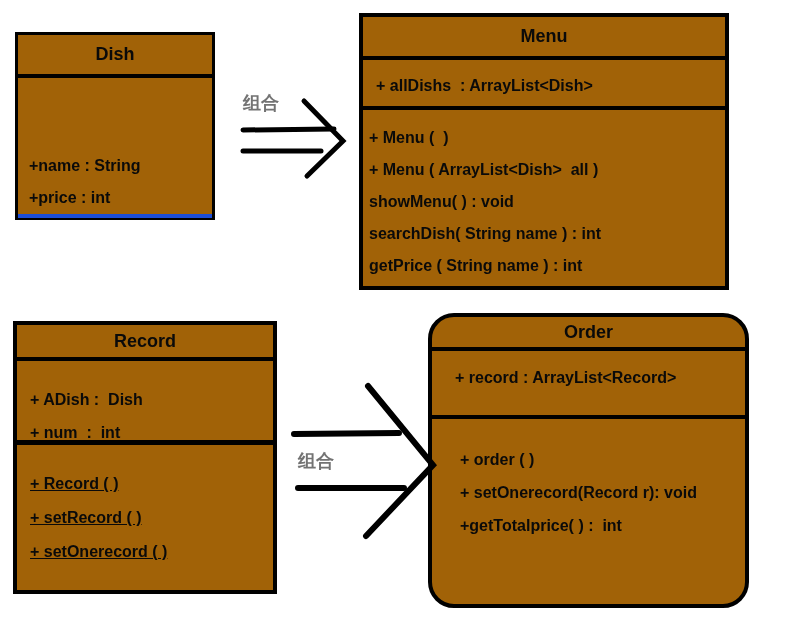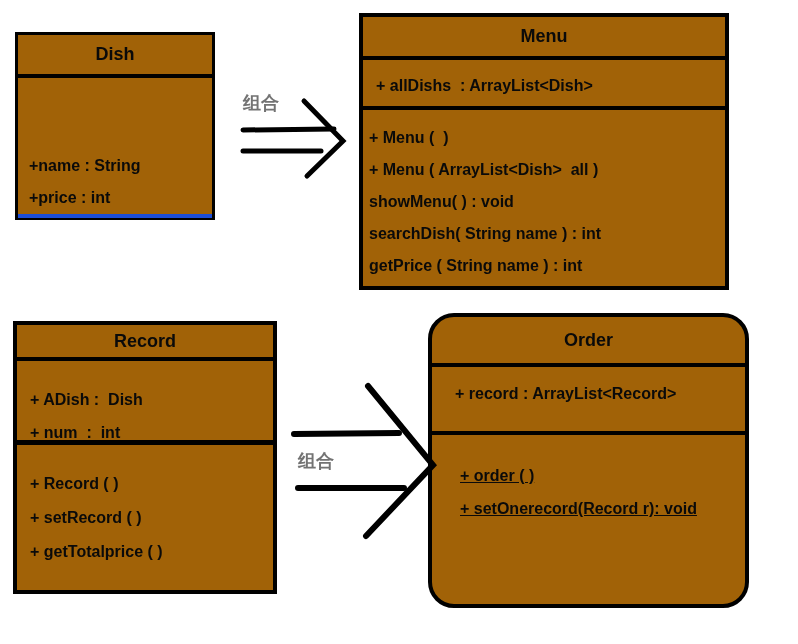--- a/index.html
+++ b/index.html
@@ -57,28 +57,28 @@
   .box-menu .attrs { height: 42px; border-bottom: 4px solid #000000; padding: 9px 0 0 13px; margin-top: 8px; }
   .box-menu .methods { flex: 1 1 auto; padding: 12px 0 0 6px; }
   .box-menu .methods .member { line-height: 32px; }
 
   
   .box-record { left: 13px; top: 321px; width: 264px; height: 273px; border-width: 4px; }
   .box-record .uml-title { height: 36px; border-bottom-width: 4px; }
   .box-record .attrs { height: 84px; border-bottom: 5px solid #000000; padding: 22px 0 0 13px; }
   .box-record .attrs .member { line-height: 33px; }
   .box-record .methods { flex: 1 1 auto; padding: 22px 0 0 13px; }
-  .box-record .methods .member { line-height: 34px; }
+  .box-record .methods .member { line-height: 34px; text-decoration: underline; }
 
   
   .box-order { left: 428px; top: 313px; width: 321px; height: 295px; border-width: 4px; border-radius: 26px; }
-  .box-order .uml-title { height: 50px; }
+  .box-order .uml-title { height: 34px; }
   .box-order .attrs { height: 68px; border-bottom: 4px solid #000000; padding: 18px 0 0 23px; }
   .box-order .methods { flex: 1 1 auto; padding: 24px 0 0 28px; }
-  .box-order .methods .member { line-height: 33px; text-decoration: underline; }
+  .box-order .methods .member { line-height: 33px; }
 
   
   .arrow-layer { position: absolute; left: 0; top: 0; width: 798px; height: 644px; pointer-events: none; }
 
   .rel-label {
     position: absolute;
     font-size: 18px;
     font-weight: bold;
     color: #737373;
   }
@@ -114,32 +114,33 @@
 
   <div class="uml-class box-record">
     <div class="uml-title">Record</div>
     <div class="uml-section attrs">
       <div class="member">+ ADish :  Dish</div>
       <div class="member">+ num  :  int</div>
     </div>
     <div class="uml-section methods">
       <div class="member">+ Record ( )</div>
       <div class="member">+ setRecord ( )</div>
-      <div class="member">+ getTotalprice ( )</div>
+      <div class="member">+ setOnerecord ( )</div>
     </div>
   </div>
 
   <div class="uml-class box-order">
     <div class="uml-title">Order</div>
     <div class="uml-section attrs">
       <div class="member">+ record : ArrayList&lt;Record&gt;</div>
     </div>
     <div class="uml-section methods">
       <div class="member">+ order ( )</div>
       <div class="member">+ setOnerecord(Record r): void</div>
+      <div class="member">+getTotalprice( ) :  int</div>
     </div>
   </div>
 
   <svg class="arrow-layer" viewBox="0 0 798 644" xmlns="http://www.w3.org/2000/svg">
     <g stroke="#000000" stroke-width="5" stroke-linecap="round" fill="none">
       <line x1="243" y1="130" x2="334" y2="129"></line>
       <line x1="243" y1="151" x2="321" y2="151"></line>
       <polyline points="304,101 343,141 307,176"></polyline>
     </g>
     <g stroke="#000000" stroke-width="6" stroke-linecap="round" fill="none">

